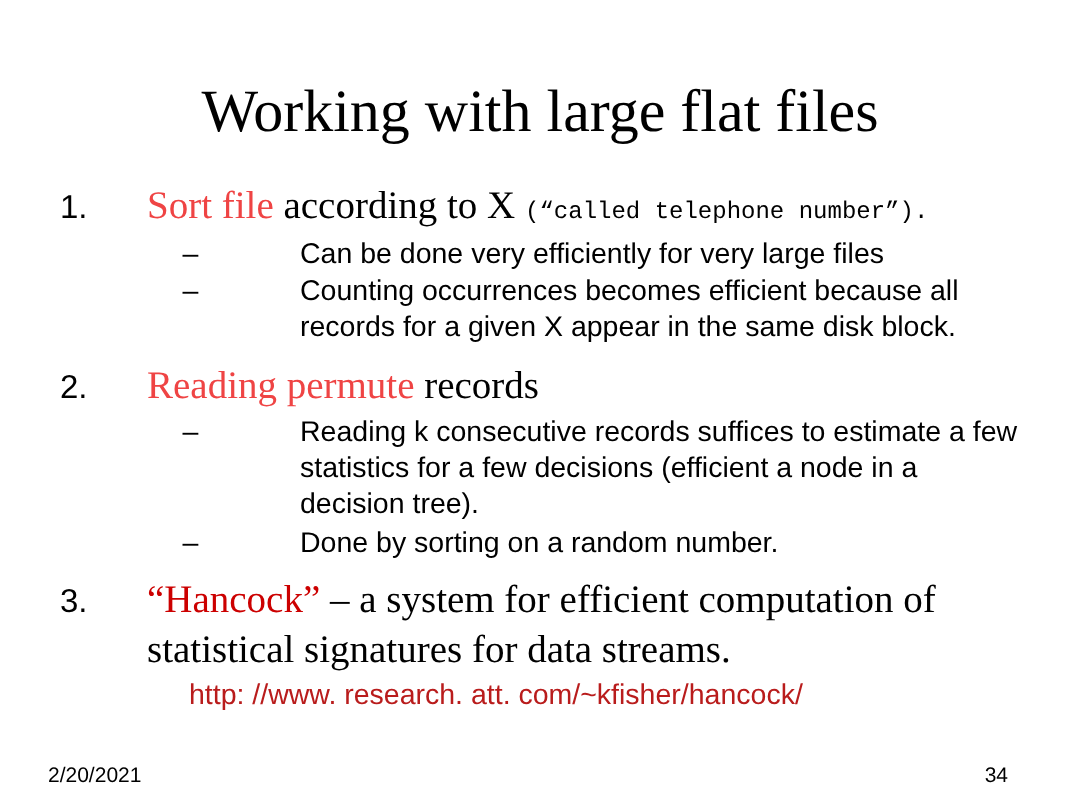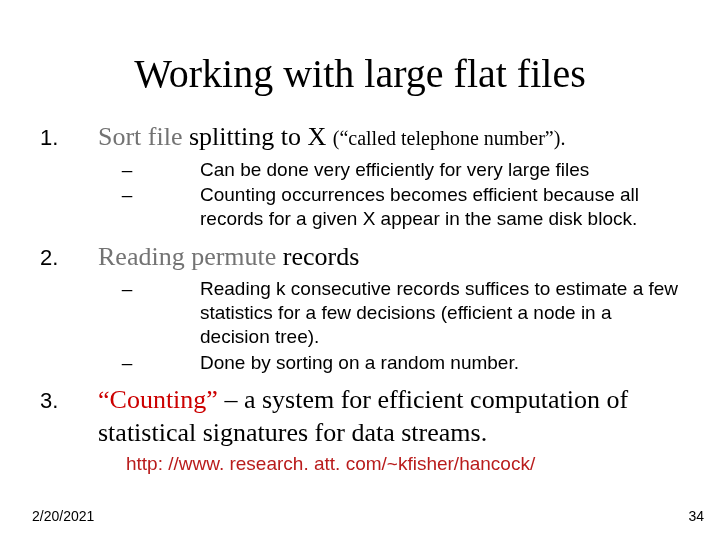--- a/index.html
+++ b/index.html
@@ -41,24 +41,24 @@
     font-family: Arial, Helvetica, sans-serif;
     font-size: 22px;
     width: 58px;
     flex-shrink: 0;
   }
   .numtext {
     font-size: 26px;
     line-height: 1.25;
   }
   .numtext .sans {
-    font-family: Liberation Serif, serif;
-    font-size: 20px;
+    font-family: Liberation Mono, monospace;
+    font-size: 16px;
   }
-  .green { color: #737373; }
+  .green { color: #ef4444; }
   .red   { color: #cc0000; }
   ul.sub {
     list-style: none;
     margin: 4px 0 10px 0;
     padding: 0 0 0 62px;
     font-family: Arial, Helvetica, sans-serif;
     font-size: 19px;
     line-height: 1.25;
   }
   ul.sub > li {
@@ -80,40 +80,40 @@
   }
   .footer-date {
     position: absolute;
     left: 32px;
     bottom: 16px;
     font-family: Liberation Sans, sans-serif;
     font-size: 14px;
   }
   .footer-page {
     position: absolute;
-    right: 16px;
+    right: 48px;
     bottom: 16px;
     font-family: Arial, Helvetica, sans-serif;
     font-size: 14px;
   }
 </style>
 </head>
 <body>
 
 <div class="slide">
 
   <h1 class="title">Working with large flat files</h1>
 
   <ol class="top">
 
     <li>
       <div class="numrow">
         <span class="num">1.</span>
         <span class="numtext">
-          <span class="green">Sort file</span><span> splitting to X </span><span class="sans">(“called telephone number”).</span>
+          <span class="green">Sort file</span><span> according to X </span><span class="sans">(“called telephone number”).</span>
         </span>
       </div>
       <ul class="sub">
         <li>
           <span class="dash">–</span>
           <span class="subtext">Can be done very efficiently for very large files</span>
         </li>
         <li>
           <span class="dash">–</span>
           <span class="subtext">Counting occurrences becomes efficient because all records for a given X appear in the same disk block.</span>
@@ -137,21 +137,21 @@
           <span class="dash">–</span>
           <span class="subtext">Done by sorting on a random number.</span>
         </li>
       </ul>
     </li>
 
     <li>
       <div class="numrow">
         <span class="num">3.</span>
         <span class="numtext">
-          <span class="red"> “Counting”</span><span> – a system for efficient computation of statistical signatures for data streams.</span>
+          <span class="red"> “Hancock”</span><span> – a system for efficient computation of statistical signatures for data streams.</span>
         </span>
       </div>
       <div class="link">http: //www. research. att. com/~kfisher/hancock/</div>
     </li>
 
   </ol>
 
   <div class="footer-date">2/20/2021</div>
   <div class="footer-page">34</div>
 

